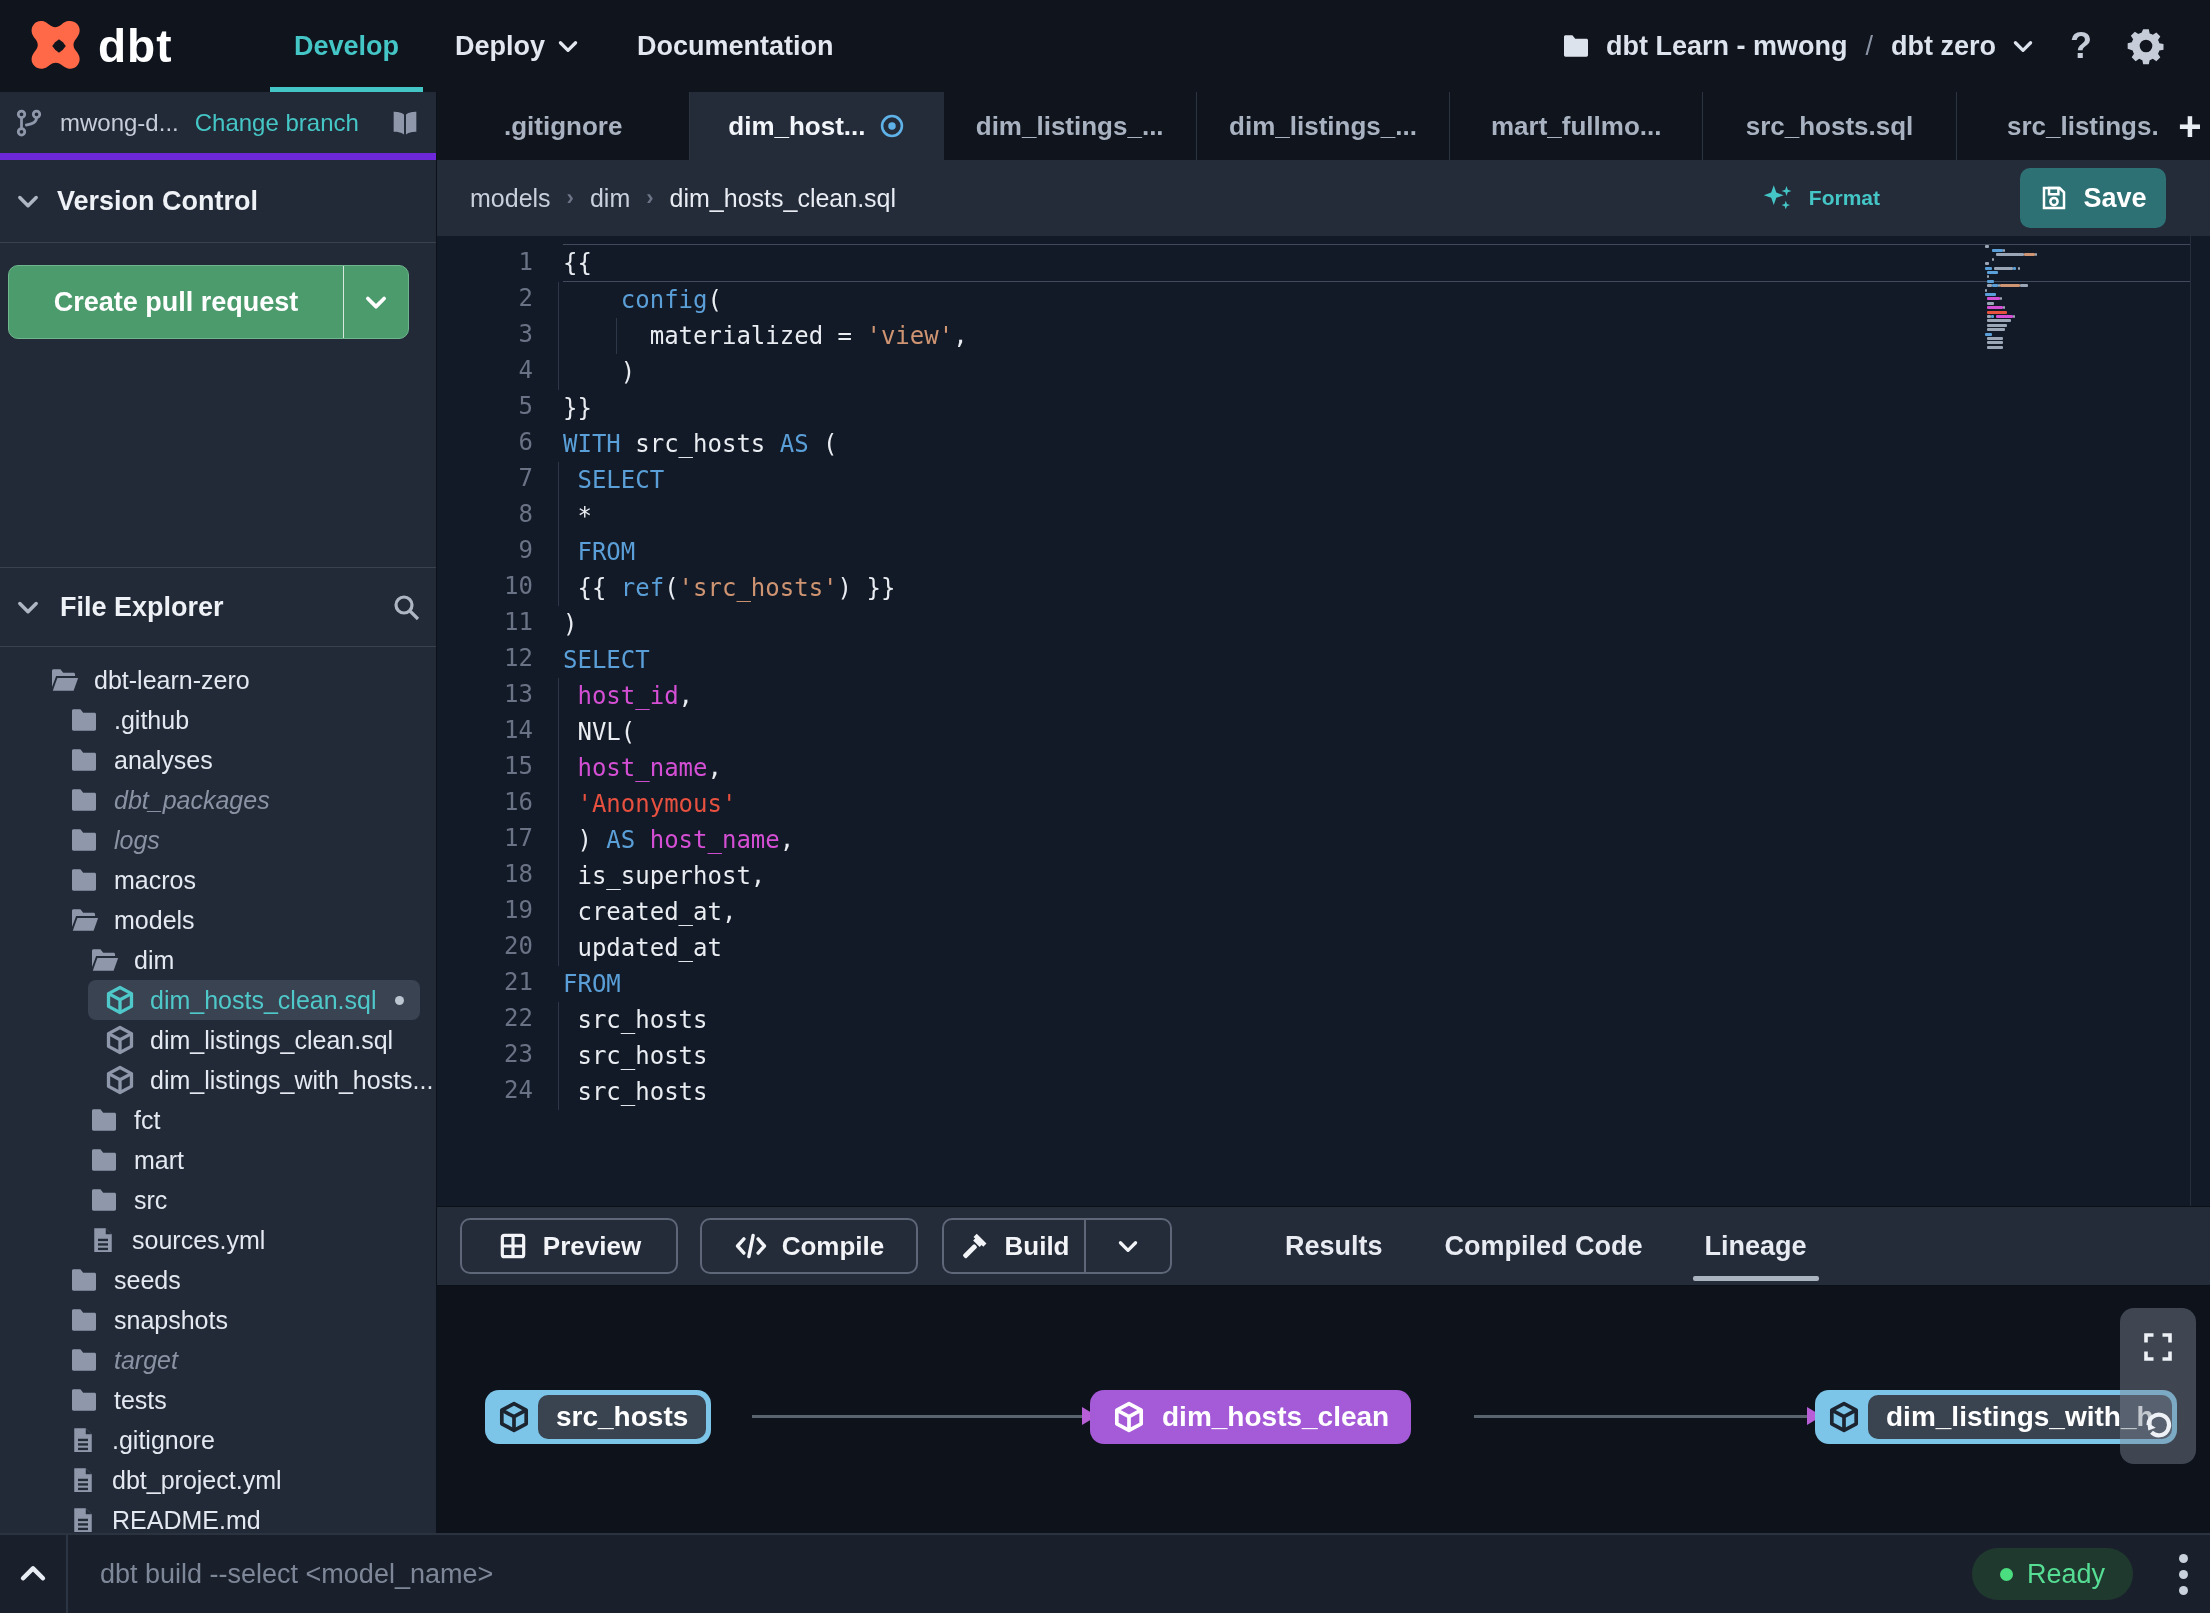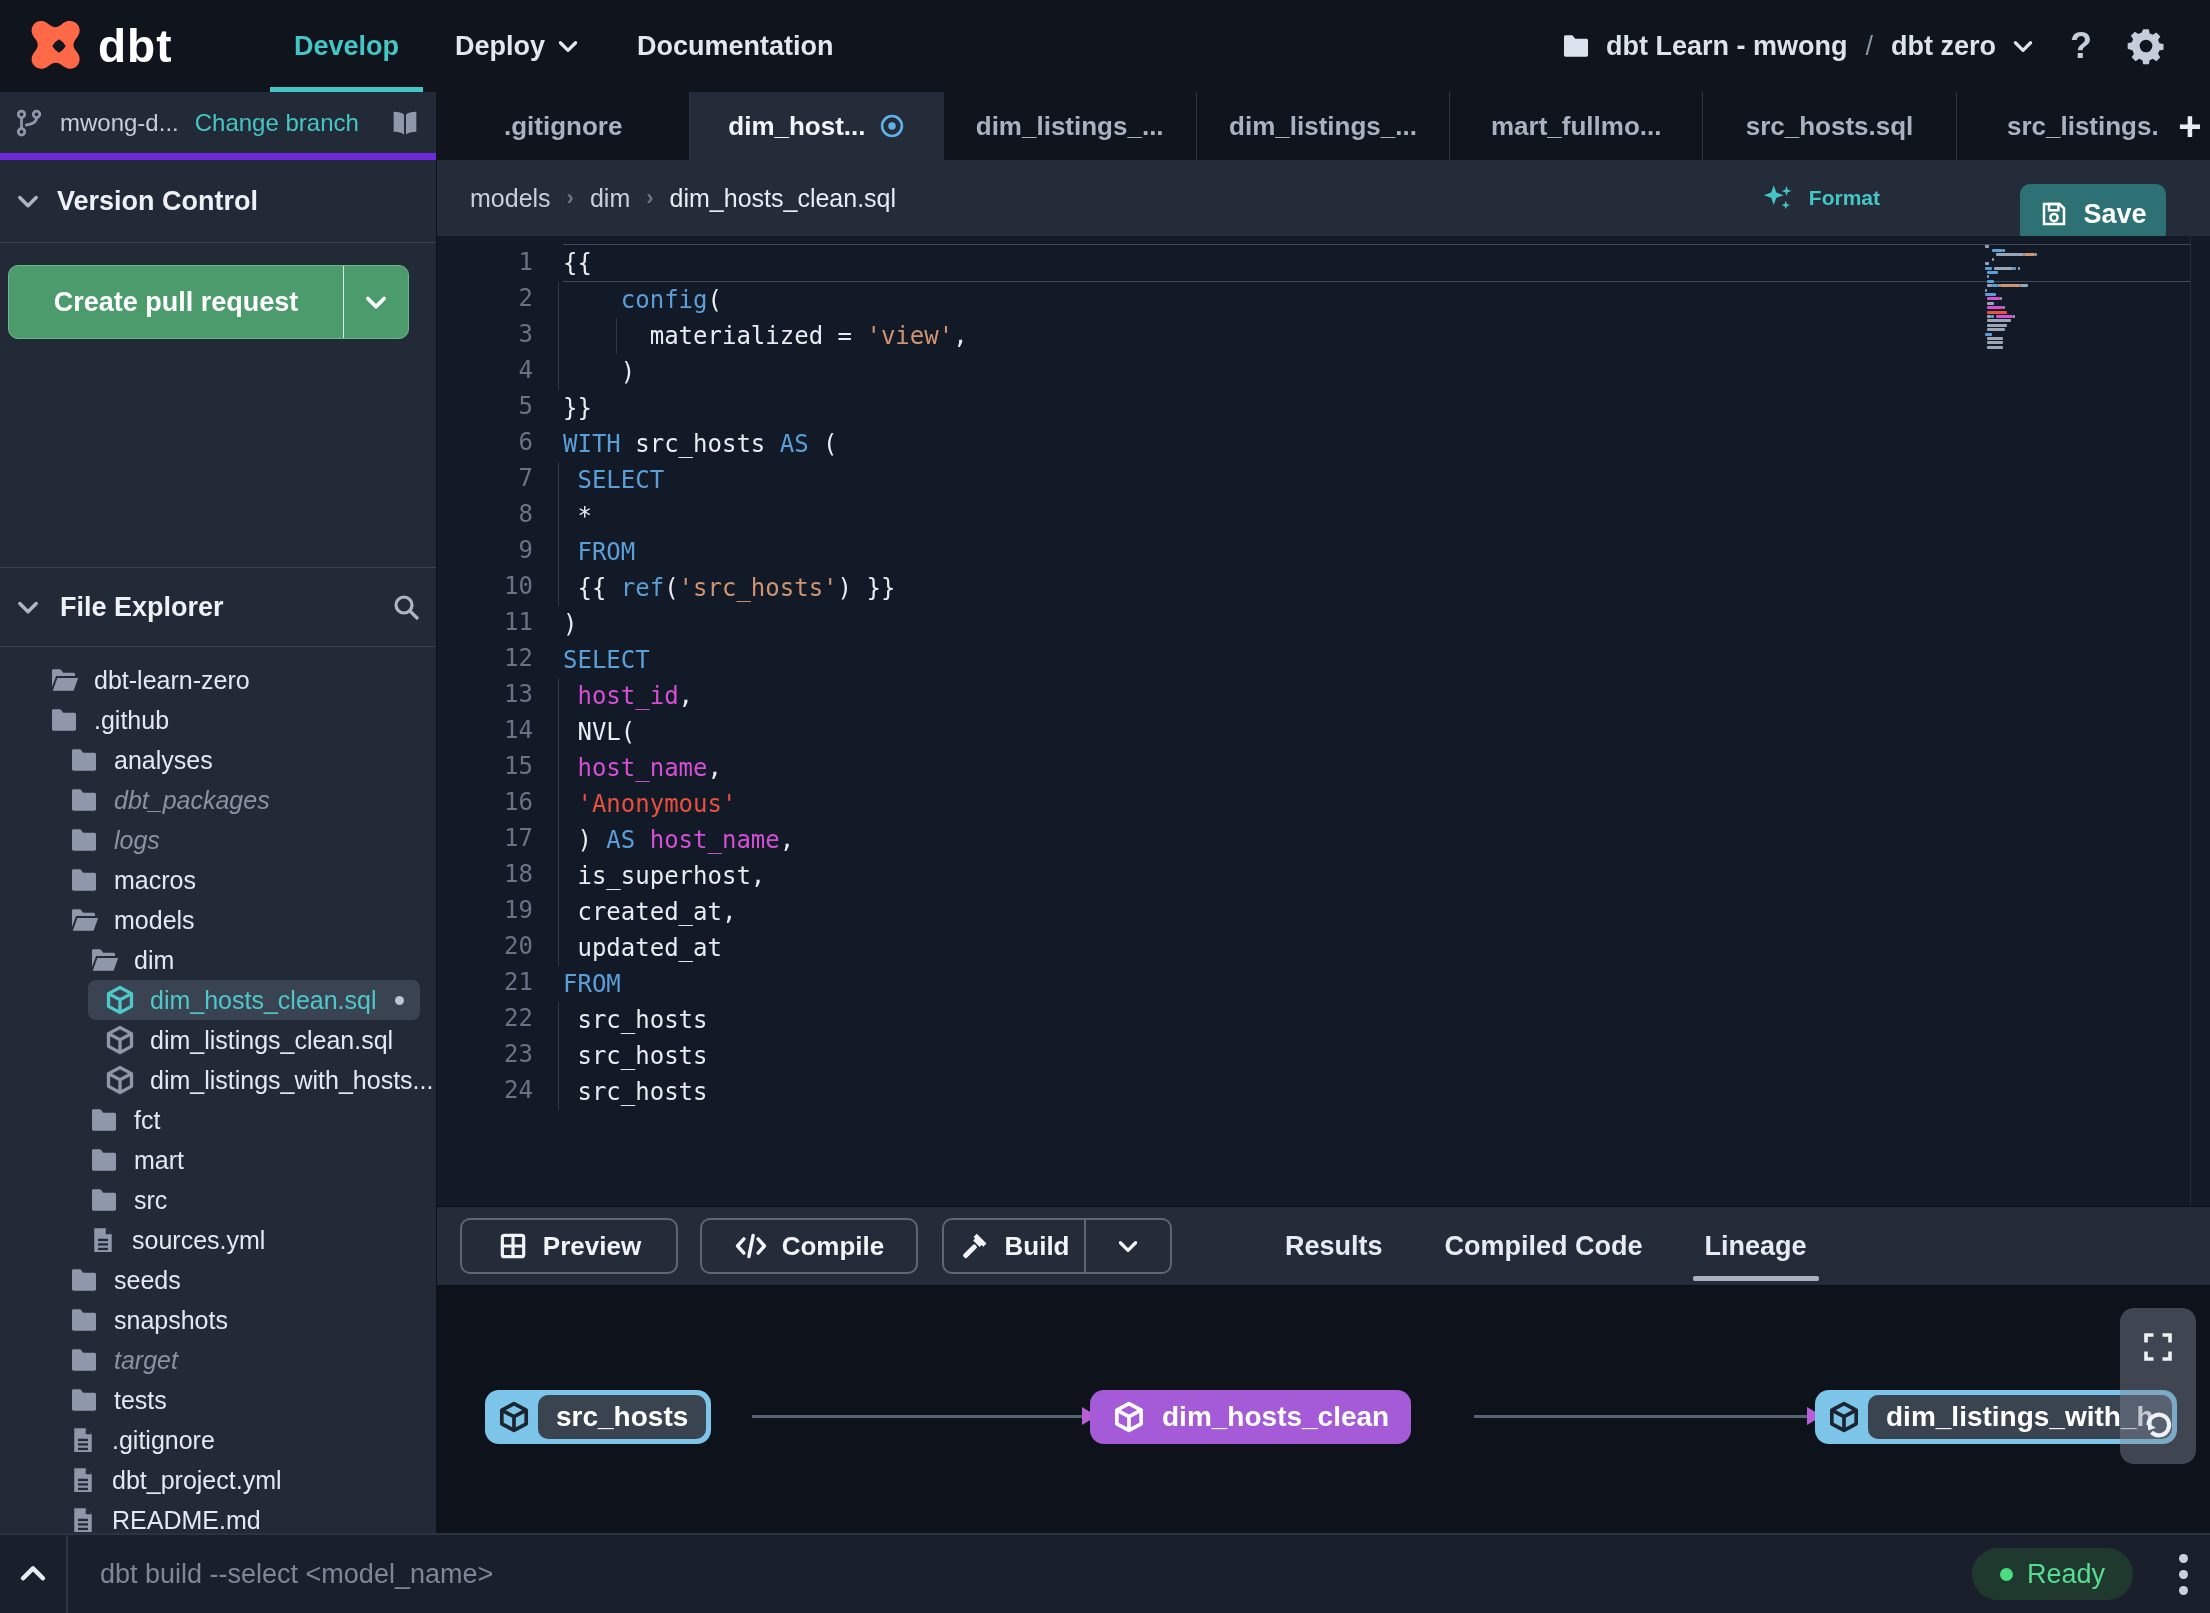--- a/index.html
+++ b/index.html
@@ -56,21 +56,21 @@
            font-size:40px;font-weight:600;color:#e8ecf3;cursor:pointer;background:#0f141d;}
 
   
   #crumbbar{left:437px;top:160px;width:1773px;height:76px;background:#242b39;display:flex;align-items:center;}
   #breadcrumb{display:flex;align-items:center;gap:16px;padding-left:33px;font-size:25px;color:#c9d0dc;}
   .crumb-sep{color:#6b7586;font-size:22px;font-weight:bold;}
   .crumb:last-child{color:#e9edf3;}
   #format-btn{position:absolute;right:330px;display:flex;align-items:center;gap:14px;color:#45c6c6;
               font-size:21px;font-weight:600;cursor:pointer;}
   #save-btn{position:absolute;right:44px;top:8px;width:146px;height:60px;background:#2d7175;border-radius:10px;
-            display:flex;align-items:center;justify-content:center;gap:14px;color:#fff;font-size:27px;font-weight:600;cursor:pointer;margin-top:16px;}
+            display:flex;align-items:center;justify-content:center;gap:14px;color:#fff;font-size:27px;font-weight:600;cursor:pointer;}
 
   
   #editor{left:437px;top:236px;width:1773px;height:970px;background:#131a27;overflow:hidden;}
   #gutter{position:absolute;left:0;top:8px;width:96px;}
   .lnum{height:36px;line-height:36px;text-align:right;font-family:"DejaVu Sans Mono",monospace;
         font-size:24px;color:#6a7385;}
   #codecol{position:absolute;left:126px;top:8px;width:1627px;}
   .cline{position:relative;height:36px;line-height:36px;font-family:"DejaVu Sans Mono",monospace;
          font-size:24px;white-space:pre;color:#e9edf2;}
   .cline.current{border-top:1px solid #414b5c;border-bottom:1px solid #414b5c;}
@@ -234,21 +234,21 @@
     <div id="tree" class="abs">
         <div class="tree-row" style="padding-left: 48px;">
           <span class="tree-ic">
             <svg class="ic" width="32" height="32" viewBox="0 0 24 24">
               <path fill="currentColor" d="M3 5.2C3 4.5 3.5 4 4.2 4h5.1l2.1 2.6h7.7c.7 0 1.2.5 1.2 1.2V9H6.1L3 17.3V5.2z"></path>
               <path fill="currentColor" d="M7 10.5h15.6l-3.4 9.5H3.6L7 10.5z"></path>
             </svg>
           </span>
           <span class="tree-label">dbt-learn-zero</span>
         </div>
-        <div class="tree-row" style="padding-left: 48px;">
+        <div class="tree-row" style="padding-left: 68px;">
           <span class="tree-ic">
             <svg class="ic" width="32" height="32" viewBox="0 0 24 24">
               <path fill="currentColor" d="M3 5.2C3 4.5 3.5 4 4.2 4h5.1l2.1 2.6h8.4c.7 0 1.2.5 1.2 1.2v10.9c0 .7-.5 1.3-1.2 1.3H4.2C3.5 20 3 19.4 3 18.7V5.2z"></path>
             </svg>
           </span>
           <span class="tree-label">.github</span>
         </div>
         <div class="tree-row" style="padding-left: 68px;">
           <span class="tree-ic">
             <svg class="ic" width="32" height="32" viewBox="0 0 24 24">

